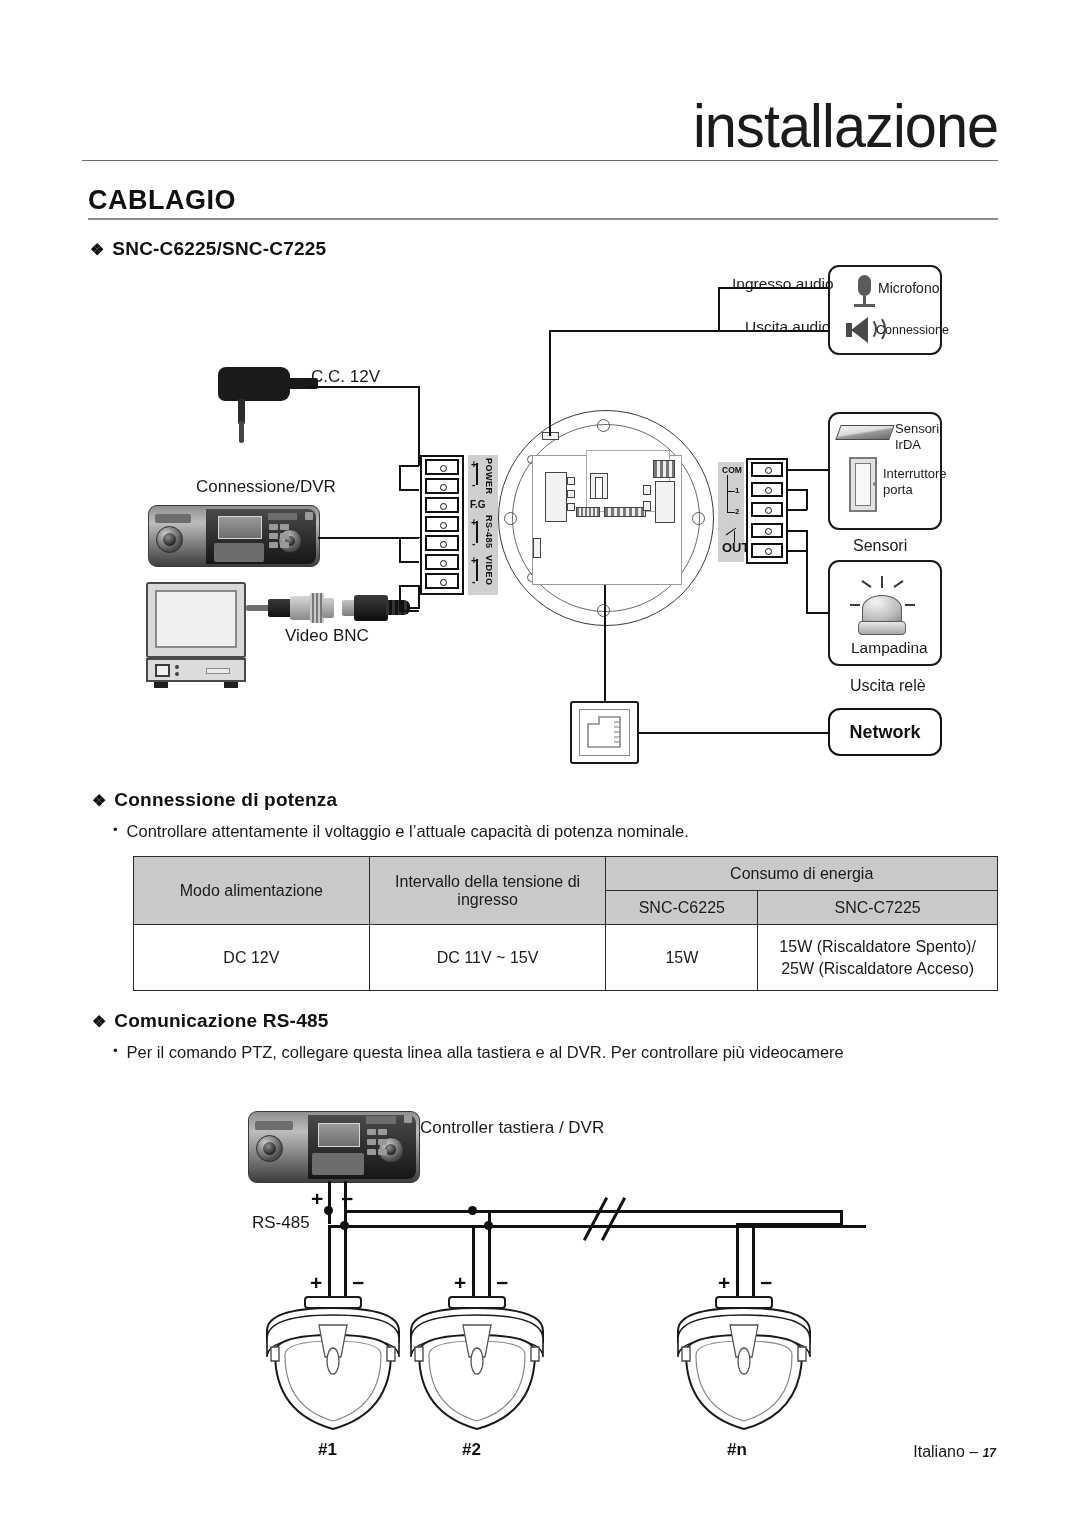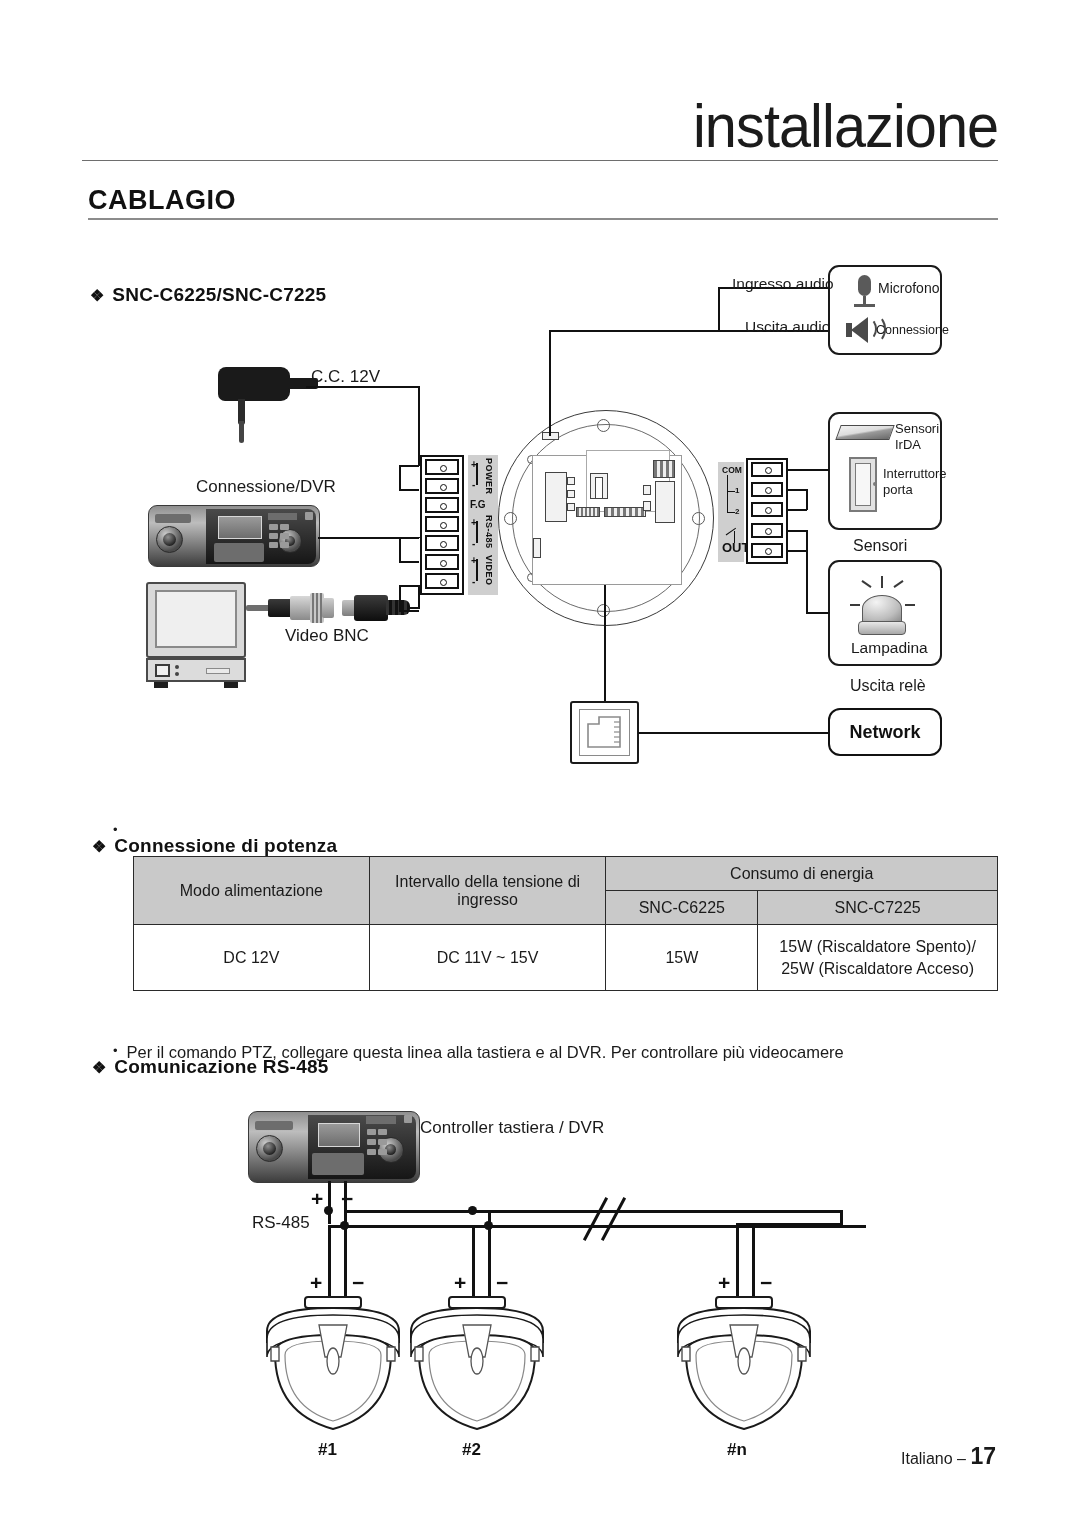--- a/index.html
+++ b/index.html
@@ -38,21 +38,21 @@
     background: #8c8c8c;
   }
 
   
   .h-diamond {
     position: absolute;
     font-size: 18px; font-weight: bold; color: #111;
     display: flex; align-items: baseline; gap: 8px;
   }
   .h-diamond .dia { font-size: 16px; }
-  .h-diamond .htxt { font-size: 19px; font-weight: bold; letter-spacing: 0.2px; margin-top: 46px; }
+  .h-diamond .htxt { font-size: 19px; font-weight: bold; letter-spacing: 0.2px; }
 
   .bullet-line {
     position: absolute;
     font-size: 16.5px; color: #1a1a1a; line-height: 1.45;
     display: flex; gap: 9px; align-items: flex-start;
   }
   .bullet-line .dot { font-size: 13px; line-height: 1.55; }
 
   
   .diagram-top { position: absolute; left: 0; top: 255px; width: 1080px; height: 520px; }
@@ -212,21 +212,21 @@
   .cam-id {
     position: absolute; font-size: 17px; font-weight: bold; color: #111;
   }
   .break-slash { position: absolute; width: 3px; background: #111; transform: rotate(28deg); }
 
   
   .footer {
     position: absolute; right: 84px; top: 1443px;
     font-size: 16px; color: #1a1a1a;
   }
-  .footer b { font-size: 23px; }
+  .footer b { font-size: 12px; font-style: italic; }
 </style>
 </head>
 <body>
 
 <div class="page-header">
   <div class="header-title">installazione</div>
   <div class="header-rule"></div>
 </div>
 
 <div class="section-title">CABLAGIO</div>
@@ -462,20 +462,21 @@
   <div class="wire wire-h" style="left:638px; top:477px; width:191px;"></div>
   <div class="network-box" style="left:828px; top:453px; width:114px; height:48px;">Network</div>
 </div>
 
 <div class="h-diamond" style="left:92px; top:789px;">
   <span class="dia">❖</span>
   <span class="htxt">Connessione di potenza</span>
 </div>
 <div class="bullet-line" style="left:113px; top:820px; width:880px;">
   <span class="dot">•</span>
+  <span>Controllare attentamente il voltaggio e l’attuale capacità di potenza nominale.</span>
 </div>
 
 <table class="spec-table">
   <thead>
     <tr>
       <th rowspan="2" style="width:236px;">Modo alimentazione</th>
       <th rowspan="2" style="width:237px;">
         <div>Intervallo della tensione di</div>
         <div>ingresso</div>
       </th>

